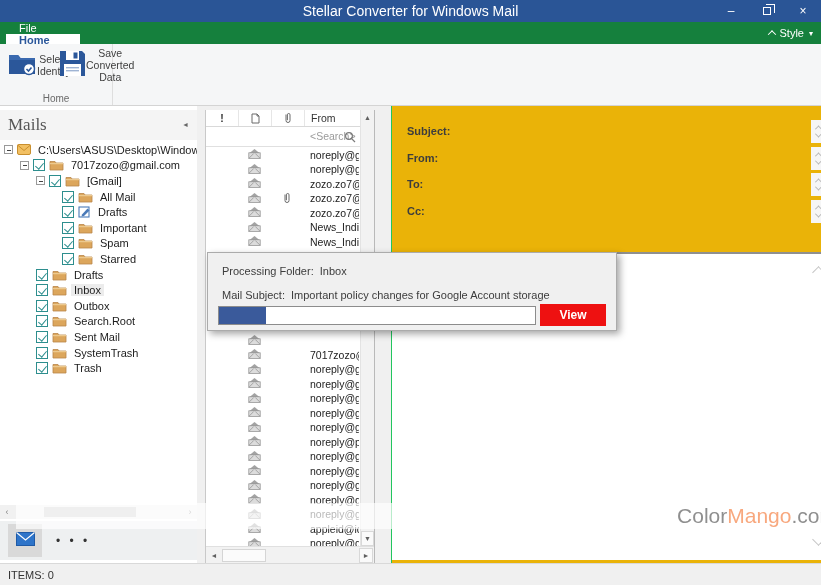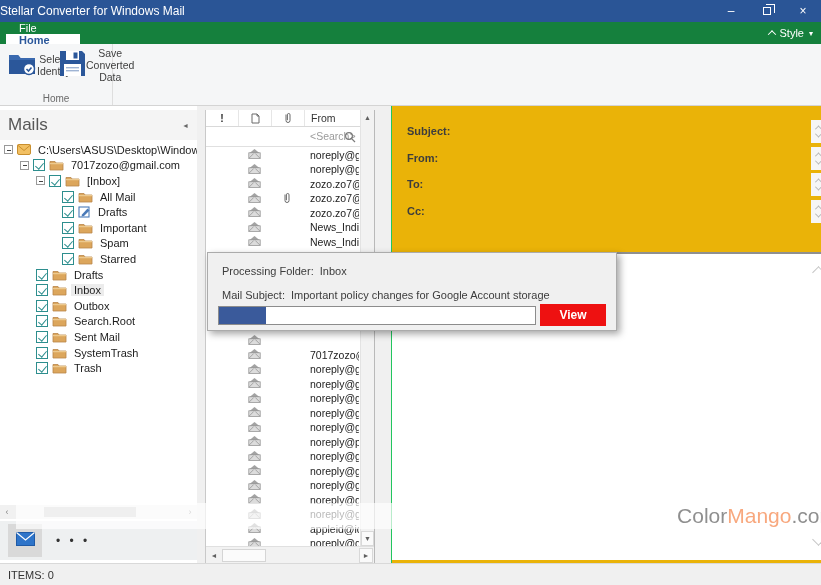--- a/index.html
+++ b/index.html
@@ -2,21 +2,21 @@
 <html><head>
 <meta charset="utf-8">
 <style>
   * { margin:0; padding:0; box-sizing:border-box; }
   html,body { width:821px; height:585px; font-family:"Liberation Sans", sans-serif; }
   #app { position:relative; width:821px; height:585px; background:#f0f0f0; overflow:hidden; }
 
   
   #titlebar { position:absolute; left:0; top:0; width:821px; height:22px; background:#2a5596; }
   #titlebar .title { position:absolute; left:0; right:0; top:0; height:22px; line-height:22px;
-                     color:#fff; font-size:12px; }
+                     text-align:center; color:#fff; font-size:14px; }
   .win-btns { position:absolute; right:0; top:0; height:22px; display:flex; }
   .win-btn { width:36px; height:22px; display:flex; align-items:center; justify-content:center;
              color:#fff; font-size:12px; }
   .restore-glyph { position:relative; width:8px; height:8px; border:1px solid #fff; background:transparent; }
   .restore-glyph::before { content:""; position:absolute; left:2px; top:-4px; width:8px; height:8px;
              border:1px solid #fff; border-bottom:none; border-left:none; }
 
   
   #menubar { position:absolute; left:0; top:22px; width:821px; height:22px; background:#15803d;
              display:flex; align-items:stretch; padding-left:6px; }
@@ -36,21 +36,21 @@
   .rbtns { display:flex; padding:2px 0 0 4px; }
   .rbtn { display:flex; align-items:center; font-size:10.5px; color:#3f3f3f;
           line-height:1.15; text-align:center; padding:1px 3px; width:52px; }
   .rbtn svg { margin-bottom:2px; }
   .rgroup-label { position:absolute; bottom:1px; left:0; width:100%; text-align:center;
                   font-size:10px; color:#6a6a6a; }
 
   
   #sidebar { position:absolute; left:0; top:106px; width:197px; height:457px; background:#fff; }
   .sb-header { position:absolute; left:0; top:4px; right:0; height:30px; background:#f4f4f4;
-               display:flex; align-items:center; padding:0 8px; font-size:17px; color:#565656; }
+               display:flex; align-items:center; padding:0 8px; font-size:17px; color:#565656;font-family:Liberation Serif, serif; }
   .sb-header .collapse { margin-left:auto; font-size:7px; color:#666; }
   .tree { position:absolute; left:0; top:36px; right:0; bottom:60px; overflow:hidden; }
   .titem { height:15.6px; display:flex; align-items:center; font-size:11px; color:#1c1c1c; gap:4px; }
   .expander { width:9px; height:9px; border:1px solid #9a9a9a; background:#fff; position:relative; flex:0 0 auto; }
   .expander::after { content:""; position:absolute; left:1.5px; right:1.5px; top:3.5px; height:1px; background:#444; }
   .cbx { width:12px; height:12px; border:1px solid #2d8e8e; background:#fff; position:relative; flex:0 0 auto; }
   .cbx::after { content:""; position:absolute; left:2.5px; top:1px; width:4px; height:7px;
                 border-right:1.6px solid #2d8e8e; border-bottom:1.6px solid #2d8e8e; transform:rotate(40deg); }
   .ticon { display:flex; flex:0 0 auto; }
   .titem .lbl { white-space:nowrap; padding:0 3px; }
@@ -264,21 +264,21 @@
           <span class="expander"></span>
           <span class="cbx"></span>
 
           <span class="ticon">
             <svg width="15" height="12" viewBox="0 0 15 12">
               <path d="M1 2.5 h5 l1 1.5 h7 v7 H1 Z" fill="#dca65c" stroke="#b9854a" stroke-width="0.8"></path>
               <path d="M1 4.6 h13" stroke="#ecc98f" stroke-width="1.3"></path>
             </svg>
           </span>
 
-          <span class="lbl">[Inbox]</span>
+          <span class="lbl">[Gmail]</span>
         </div>
         <div class="titem" style="padding-left: 62px;">
 
           <span class="cbx"></span>
 
           <span class="ticon">
             <svg width="15" height="12" viewBox="0 0 15 12">
               <path d="M1 2.5 h5 l1 1.5 h7 v7 H1 Z" fill="#dca65c" stroke="#b9854a" stroke-width="0.8"></path>
               <path d="M1 4.6 h13" stroke="#ecc98f" stroke-width="1.3"></path>
             </svg>

